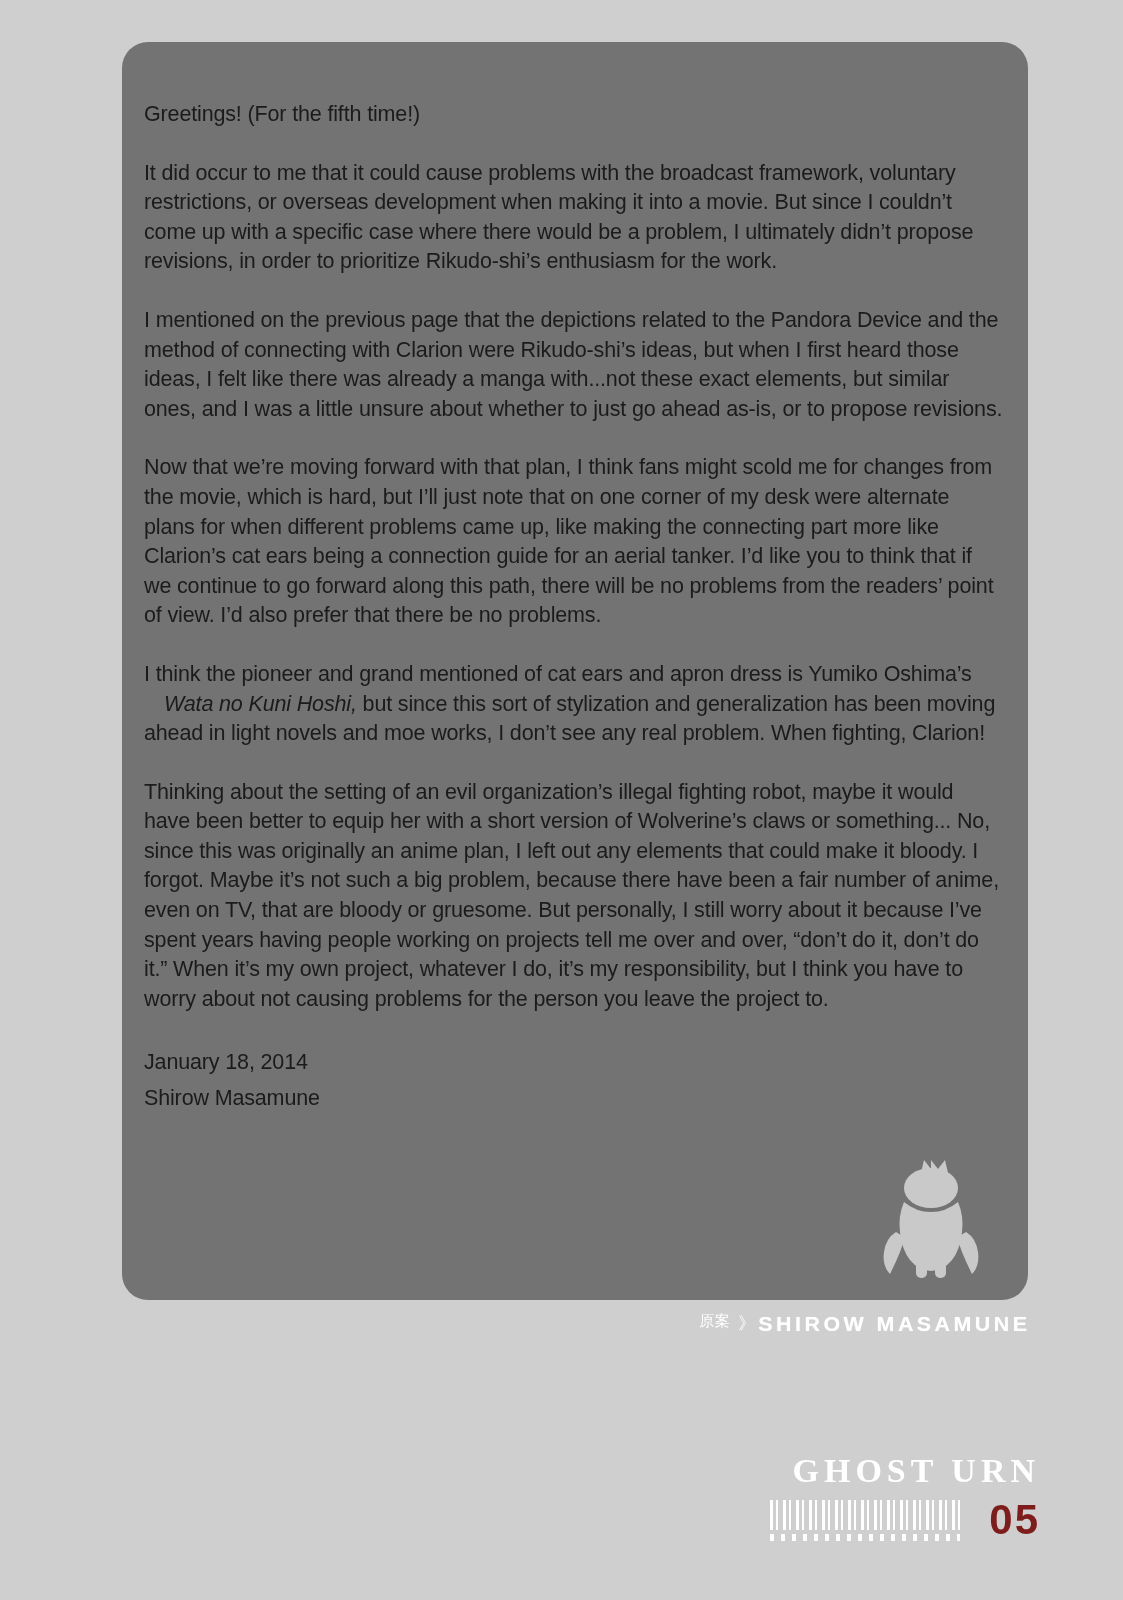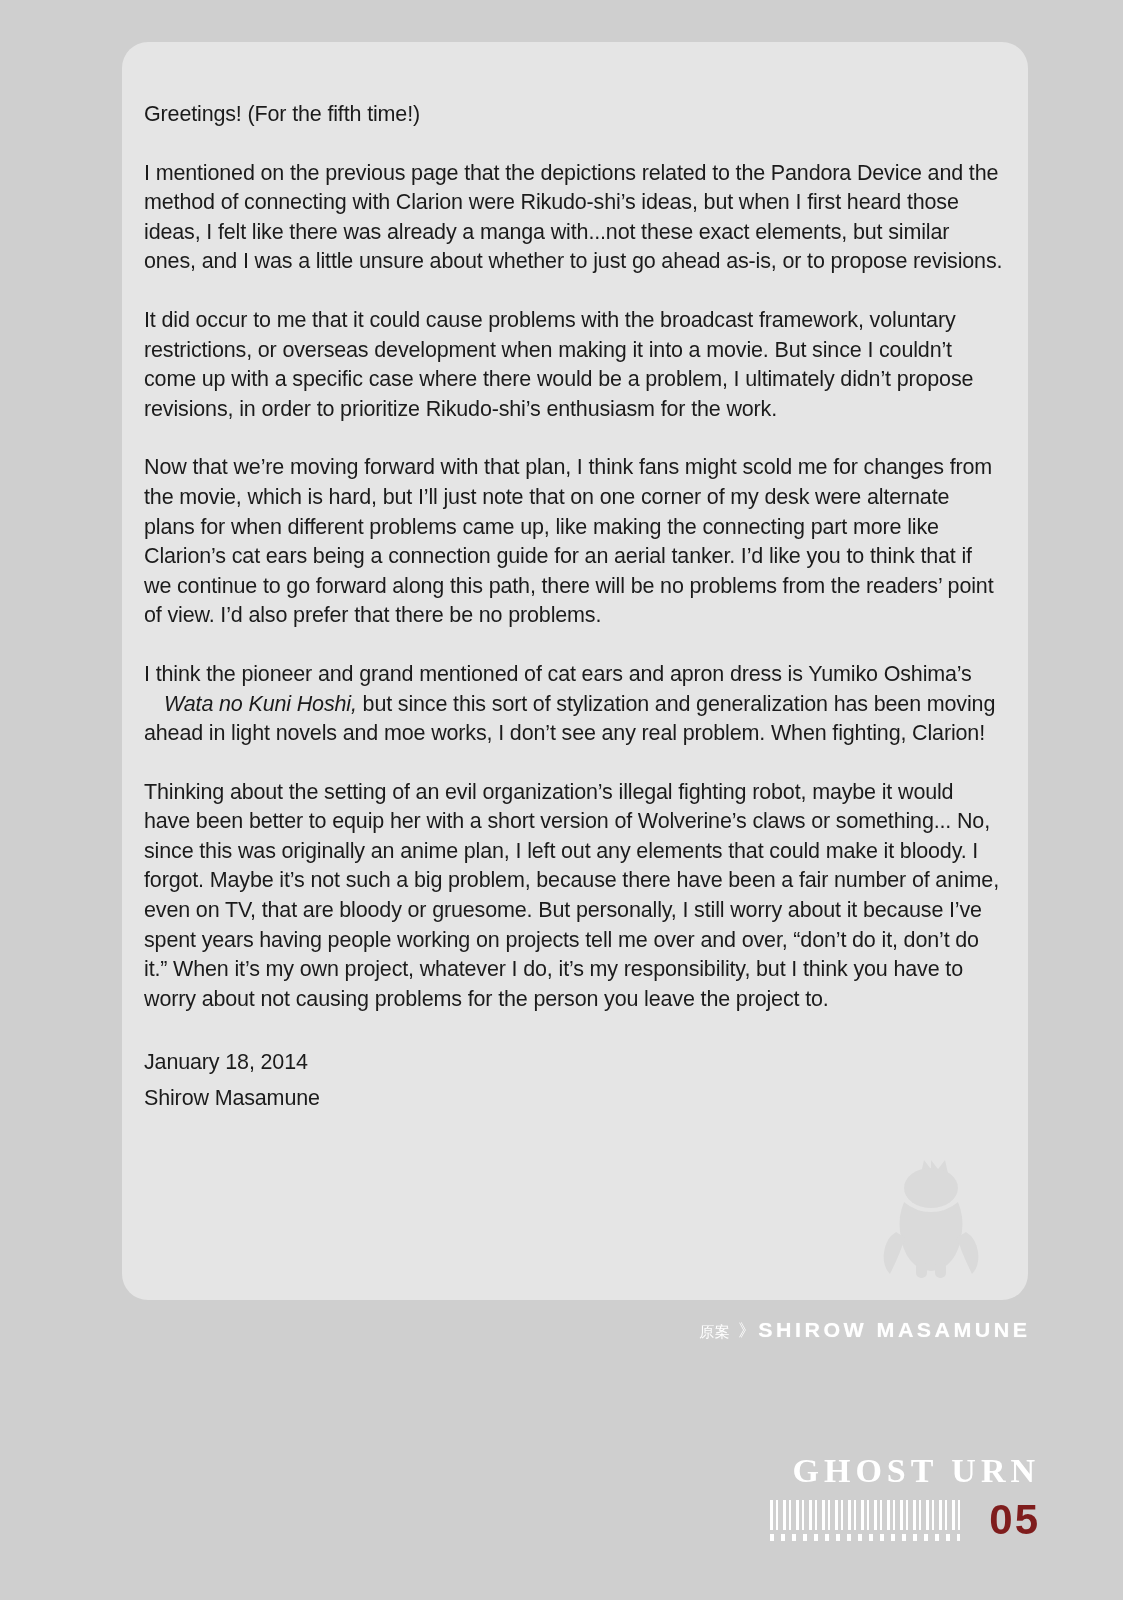--- a/index.html
+++ b/index.html
@@ -23,21 +23,21 @@
     height: 1600px;
     background: #cfcfcf;
   }
 
   .text-card {
     position: absolute;
     left: 122px;
     top: 42px;
     width: 906px;
     height: 1258px;
-    background: #e5e5e5;
+    background: #737373;
     border-radius: 26px;
     box-sizing: border-box;
   }
 
   .text-body {
     position: absolute;
     left: 22px;
     top: 58px;
     width: 866px;
     padding-right: 6px;
@@ -79,21 +79,21 @@
   }
 
   
   .credit-strip {
     position: absolute;
     left: 650px;
     top: 1312px;
     width: 378px;
     height: 30px;
     display: flex;
-    align-items: flex-end;
+    align-items: flex-start;
     justify-content: flex-end;
     gap: 8px;
   }
   .credit-jp {
     color: #ffffff;
     font-size: 15px;
     letter-spacing: 0.5px;
     font-family: "DejaVu Sans", sans-serif;
   }
   .credit-arrows {
@@ -183,22 +183,22 @@
 </style>
 </head>
 <body>
 
 <div class="page">
 
   <div class="text-card">
     <div class="text-body">
 
       <p class="para">Greetings! (For the fifth time!)</p>
+      <p class="para">It did occur to me that it could cause problems with the broadcast framework, voluntary restrictions, or overseas development when making it into a movie. But since I couldn’t come up with a specific case where there would be a problem, I ultimately didn’t propose revisions, in order to prioritize Rikudo-shi’s enthusiasm for the work.</p>
       <p class="para">I mentioned on the previous page that the depictions related to the Pandora Device and the method of connecting with Clarion were Rikudo-shi’s ideas, but when I first heard those ideas, I felt like there was already a manga with...not these exact elements, but similar ones, and I was a little unsure about whether to just go ahead as-is, or to propose revisions.</p>
-      <p class="para">It did occur to me that it could cause problems with the broadcast framework, voluntary restrictions, or overseas development when making it into a movie. But since I couldn’t come up with a specific case where there would be a problem, I ultimately didn’t propose revisions, in order to prioritize Rikudo-shi’s enthusiasm for the work.</p>
       <p class="para">Now that we’re moving forward with that plan, I think fans might scold me for changes from the movie, which is hard, but I’ll just note that on one corner of my desk were alternate plans for when different problems came up, like making the connecting part more like Clarion’s cat ears being a connection guide for an aerial tanker. I’d like you to think that if we continue to go forward along this path, there will be no problems from the readers’ point of view. I’d also prefer that there be no problems.</p>
 
       <p class="para"><span>I think the pioneer and grand mentioned of cat ears and apron dress is Yumiko Oshima’s </span><span class="italic">Wata no Kuni Hoshi,</span><span> but since this sort of stylization and generalization has been moving ahead in light novels and moe works, I don’t see any real problem. When fighting, Clarion!</span></p>
 
       <p class="para">Thinking about the setting of an evil organization’s illegal fighting robot, maybe it would have been better to equip her with a short version of Wolverine’s claws or something... No, since this was originally an anime plan, I left out any elements that could make it bloody. I forgot. Maybe it’s not such a big problem, because there have been a fair number of anime, even on TV, that are bloody or gruesome. But personally, I still worry about it because I’ve spent years having people working on projects tell me over and over, “don’t do it, don’t do it.” When it’s my own project, whatever I do, it’s my responsibility, but I think you have to worry about not causing problems for the person you leave the project to.</p>
 
       <div class="sig">January 18, 2014
 Shirow Masamune</div>
     </div>
 

